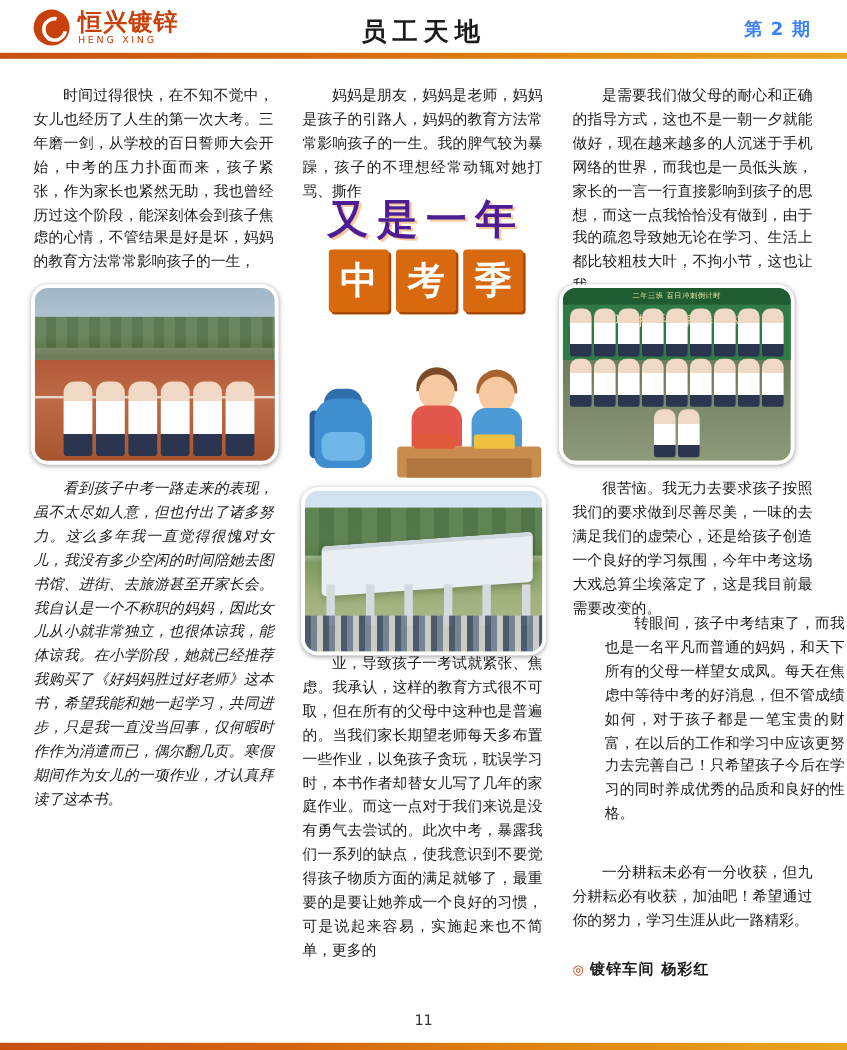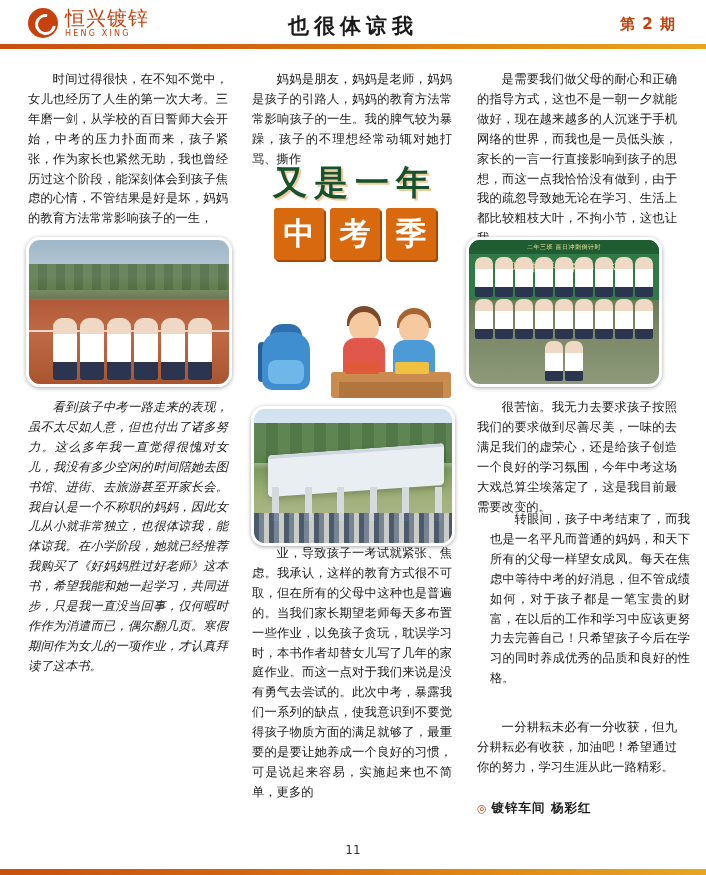--- a/index.html
+++ b/index.html
@@ -46,21 +46,21 @@
     left: 7px; top: 6px;
     width: 15px; height: 15px;
     border: 3.5px solid #ffffff;
     border-radius: 50%;
     border-right-color: transparent;
     transform: rotate(-35deg);
   }
   .logo-text { line-height: 1; }
   .logo-cn {
     font-size: 20px;
-    font-weight: normal;
+    font-weight: bold;
     color: #c8410c;
     letter-spacing: 1px;
     font-family: "DejaVu Sans", "Liberation Sans", sans-serif;
   }
   .logo-en {
     font-size: 8px;
     color: #c8410c;
     letter-spacing: 2.2px;
     margin-top: 2px;
   }
@@ -72,21 +72,21 @@
     font-size: 21px;
     font-weight: bold;
     color: #1a1a1a;
     letter-spacing: 5px;
   }
   .masthead-issue {
     position: absolute;
     right: 30px; top: 15px;
     font-size: 15px;
     font-weight: bold;
-    color: #c2410c;
+    color: #3b82f6;
     letter-spacing: 1px;
   }
 
   
   .blk {
     position: absolute;
     width: 200px;
     font-size: 12.3px;
     line-height: 1.62;
     color: #1b1b1b;
@@ -243,21 +243,21 @@
   
   #title-art {
     position: absolute;
     left: 250px; top: 160px;
     width: 210px; height: 142px;
   }
   #title-art .line1 {
     position: absolute; left: 0; top: 0; width: 210px;
     text-align: center;
     font-size: 34px; font-weight: bold;
-    color: #14532d;
+    color: #4c1d95;
     letter-spacing: 7px;
     text-shadow: 2px 2px 0 #f6c99a;
     font-family: "DejaVu Sans", "Liberation Sans", sans-serif;
   }
   #title-art .line2 {
     position: absolute; left: 22px; top: 48px;
     width: 166px; height: 52px;
     display: flex; gap: 6px; justify-content: center;
   }
   #title-art .ch {
@@ -305,21 +305,21 @@
 <body>
 
 <div class="masthead">
   <div class="logo-wrap">
     <div class="logo-mark"></div>
     <div class="logo-text">
       <div class="logo-cn">恒兴镀锌</div>
       <div class="logo-en">HENG XING</div>
     </div>
   </div>
-  <div class="masthead-title">也很体谅我</div>
+  <div class="masthead-title">员工天地</div>
   <div class="masthead-issue">第 2 期</div>
   <div class="masthead-bar"></div>
 </div>
 
 <div class="blk" style="left:28px; top:70px; height:160px;">
   <p>时间过得很快，在不知不觉中，女儿也经历了人生的第一次大考。三年磨一剑，从学校的百日誓师大会开始，中考的压力扑面而来，孩子紧张，作为家长也紧然无助，我也曾经历过这个阶段，能深刻体会到孩子焦虑的心情，不管结果是好是坏，妈妈的教育方法常常影响孩子的一生，</p>
 </div>
 
 <div class="photo" id="photo-students-selfie">
   <div class="trees"></div>
@@ -417,21 +417,21 @@
       <div class="person"></div>
     <div class="person"></div>
       <div class="person"></div>
   </div>
 </div>
 
 <div class="blk" style="left:477px; top:398px;">
   <p>很苦恼。我无力去要求孩子按照我们的要求做到尽善尽美，一味的去满足我们的虚荣心，还是给孩子创造一个良好的学习氛围，今年中考这场大戏总算尘埃落定了，这是我目前最需要改变的。</p>
 </div>
 
-<div class="blk" style="left:490px; top:510px;font-family:Liberation Serif, serif;">
+<div class="blk" style="left:504px; top:510px;font-family:Liberation Serif, serif;">
   <p>转眼间，孩子中考结束了，而我也是一名平凡而普通的妈妈，和天下所有的父母一样望女成凤。每天在焦虑中等待中考的好消息，但不管成绩如何，对于孩子都是一笔宝贵的财富，在以后的工作和学习中应该更努力去完善自己！只希望孩子今后在学习的同时养成优秀的品质和良好的性格。</p>
 </div>
 
 <div class="blk" style="left:477px; top:718px;">
   <p>一分耕耘未必有一分收获，但九分耕耘必有收获，加油吧！希望通过你的努力，学习生涯从此一路精彩。</p>
 </div>
 
 <div class="byline">
   <span class="dot">◎</span><span>镀锌车间  杨彩红</span>
 </div>

